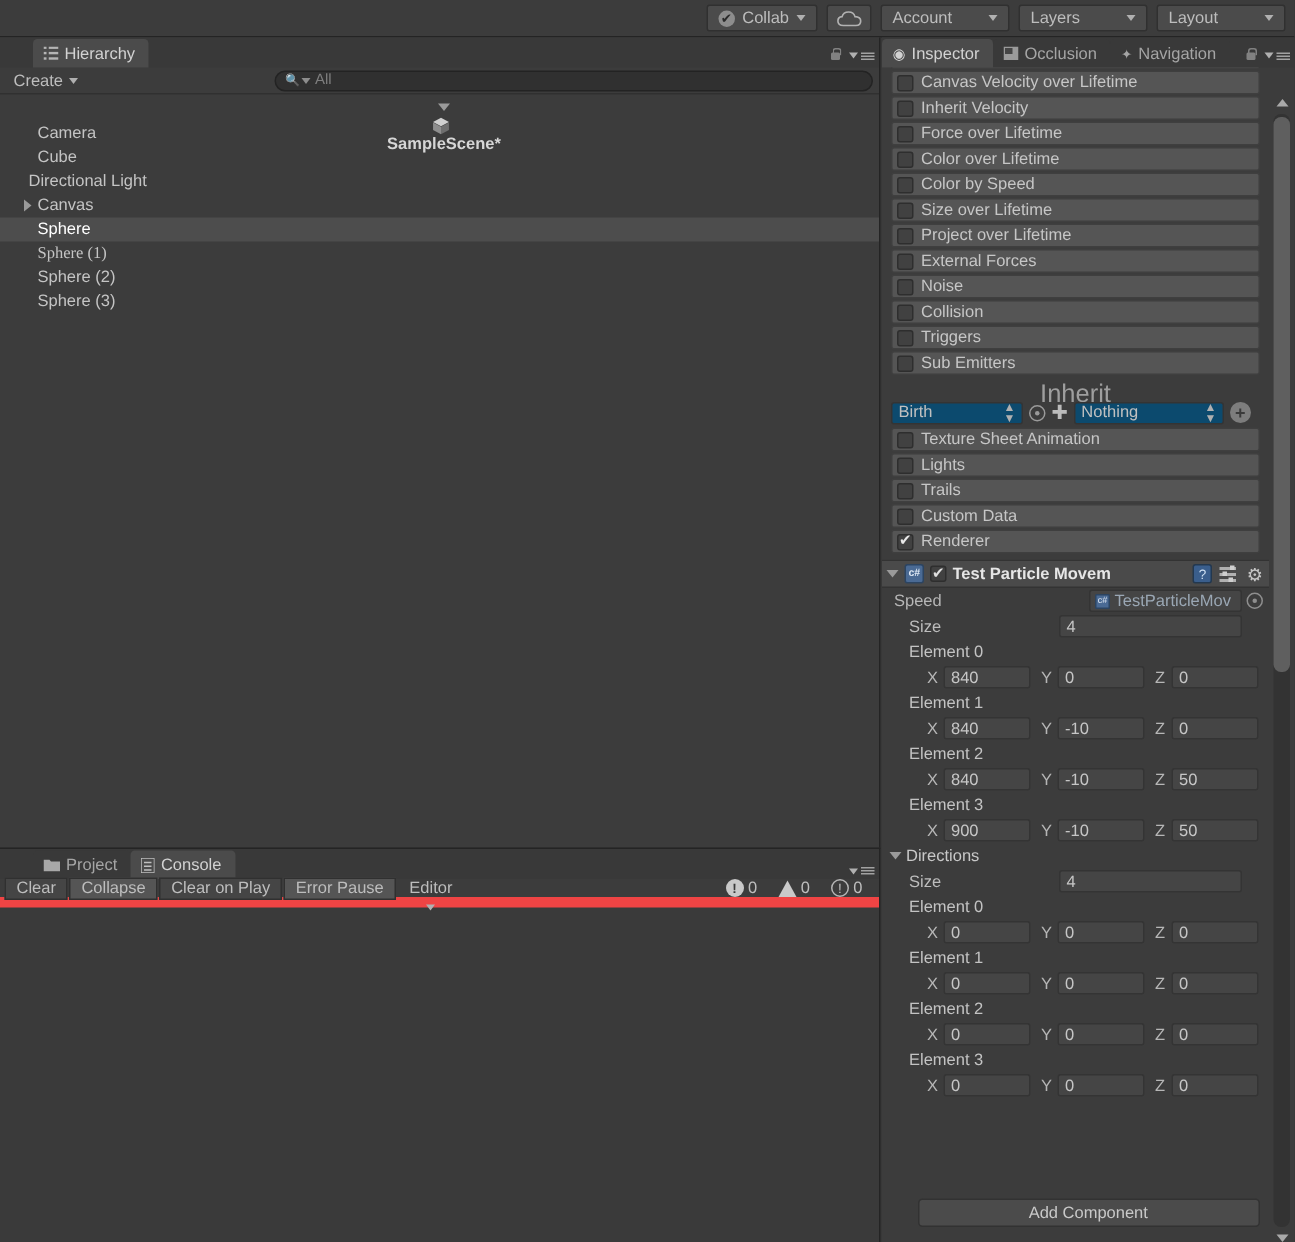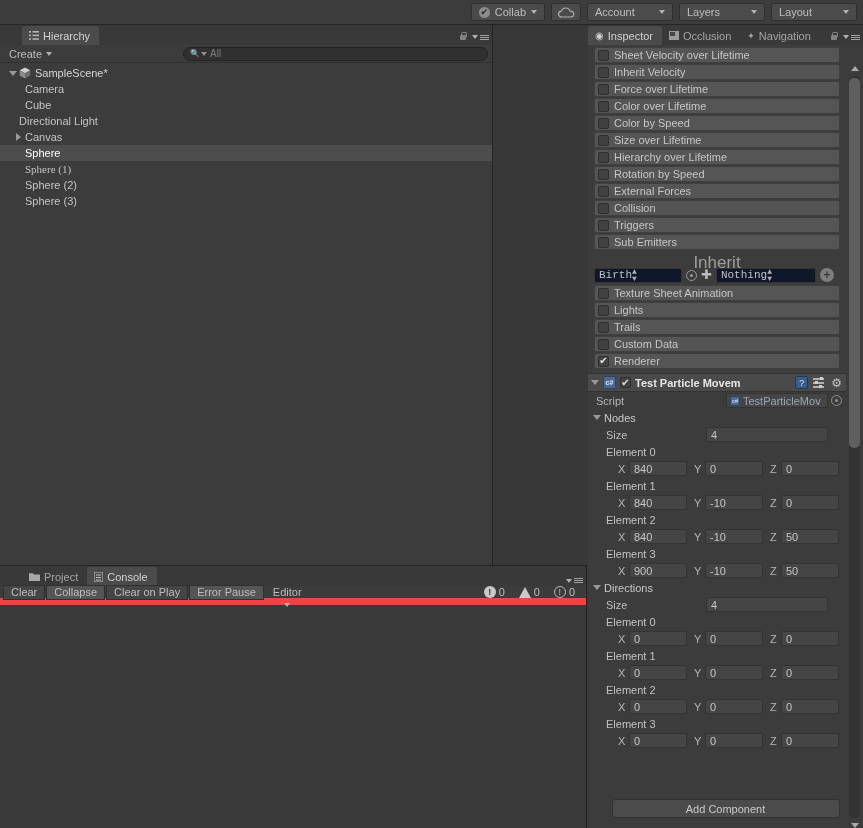--- a/index.html
+++ b/index.html
@@ -55,21 +55,21 @@
   }
   .lock-ico { width: 8px; height: 10px; position: relative; opacity: .75; }
   .lock-ico:before { content:""; position:absolute; left:1px; top:3px; width:6px; height:5px; background:#9a9a9a; border-radius:1px; }
   .lock-ico:after { content:""; position:absolute; left:2px; top:0px; width:4px; height:4px; border:1px solid #9a9a9a; border-bottom:0; border-radius:2px 2px 0 0; }
   .burger { display:flex; flex-direction:column; gap:1px; }
   .burger i { display:block; width:9px; height:1px; background:#a2a2a2; }
   .burger-wrap { display:flex; align-items:center; gap:2px; }
 
   
   #hierarchy {
-    position: absolute; left: 0; top: 25px; width: 493px; height: 540px;
+    position: absolute; left: 0; top: 25px; width: 587px; height: 540px;
     background: #3c3c3c; border-right: 1px solid #242424;
   }
   .h-toolbar {
     height: 18px; background: #3c3c3c; display: flex; align-items: center;
     padding: 0 4px; gap: 6px; border-bottom: 1px solid #303030;
   }
   .create-btn {
     display: flex; align-items: center; gap: 4px; font-size: 11px;
     color: #bdbdbd; padding: 1px 5px; cursor: default;
   }
@@ -79,21 +79,21 @@
     max-width: 556px; margin-left: 120px;
   }
   .search-ico { font-size: 8px; color: #8d8d8d; display:flex; align-items:center; gap:1px;}
   .search-ph { color: #7e7e7e; font-size: 10px; }
   .h-list { padding-top: 2px; }
   .h-row {
     height: 16px; display: flex; align-items: center;
     font-size: 11px; color: #c4c4c4; cursor: default; padding-left: 6px;
   }
   .h-row.selected { background: #4d4d4d; color: #ffffff; }
-  .h-row.scene { color: #d6d6d6; font-weight: normal; }
+  .h-row.scene { color: #d6d6d6; font-weight: bold; flex-direction: column; }
   .foldout {
     width: 13px; display: flex; align-items: center; justify-content: center; flex: 0 0 13px;
   }
   .tri-down { width:0;height:0;border-left:4px solid transparent;border-right:4px solid transparent;border-top:5px solid #9a9a9a; }
   .tri-right { width:0;height:0;border-top:4px solid transparent;border-bottom:4px solid transparent;border-left:5px solid #9a9a9a; }
   .scene-ico {
     width: 12px; height: 12px; margin-right: 4px; flex:0 0 12px;
     display:flex;align-items:center;justify-content:center;
   }
 
@@ -141,23 +141,23 @@
   .mod-cb {
     width: 11px; height: 11px; background: #414141; border: 1px solid #2e2e2e; border-radius: 2px;
     flex: 0 0 11px; display:flex;align-items:center;justify-content:center;
     color: #e0e0e0; font-size: 10px; line-height:1;
   }
   .mod-row.checked .mod-cb { color:#e8e8e8; }
   .inherit-block { margin: 3px 6px 2px 6px; }
   .inherit-title { text-align: center; font-size: 17px; color: #9e9e9e; height: 14px; }
   .inherit-row { display: flex; align-items: center; gap: 4px; height: 16px; }
   .mini-dd {
-    height: 15px; background: #0f172a; border: 1px solid #343434; border-radius: 2px;
-    display: flex; align-items: center; justify-content: flex-start;
-    padding: 0 4px; font-size: 11px; color: #c0c0c0; font-family: Liberation Mono, monospace;
+    height: 15px; background: #0c4a6e; border: 1px solid #343434; border-radius: 2px;
+    display: flex; align-items: center; justify-content: space-between;
+    padding: 0 4px; font-size: 11px; color: #c0c0c0;
   }
   .dd-arrows { font-size: 8px; line-height: 7px; color: #b0b0b0; display:flex;flex-direction:column; }
   .circ-ico { width: 11px; height: 11px; border-radius: 50%; border: 1px solid #9a9a9a; display:flex;align-items:center;justify-content:center; }
   .circ-ico:after { content:""; width:3px;height:3px;border-radius:50%;background:#9a9a9a; }
   .plus-ico { color:#bbb; font-size:13px; line-height:10px; }
   .plus-round { width:14px;height:14px;border-radius:50%;background:#7d7d7d;color:#3a3a3a;font-size:12px;display:flex;align-items:center;justify-content:center;line-height:1;font-weight:bold;}
 
   
   .comp-header {
     height: 19px; background: #4a4a4a; border-top: 1px solid #333; border-bottom: 1px solid #333;
@@ -436,21 +436,21 @@
     <div class="insp-scroll">
       <div class="insp-content">
 
         <div id="mods-top" style="margin-top:-8px;">
             <div class="mod-row first" style="height: 9px; align-items: flex-end; overflow: hidden;">
               <span class="mod-cb" style="margin-bottom: -2px;"></span>
               <span style="margin-bottom: -3px;">Velocity over Lifetime</span>
             </div>
             <div class="mod-row">
               <span class="mod-cb"></span>
-              <span>Sheet Velocity over Lifetime</span>
+              <span>Canvas Velocity over Lifetime</span>
             </div>
             <div class="mod-row">
               <span class="mod-cb"></span>
               <span>Inherit Velocity</span>
             </div>
             <div class="mod-row">
               <span class="mod-cb"></span>
               <span>Force over Lifetime</span>
             </div>
             <div class="mod-row">
@@ -460,29 +460,29 @@
             <div class="mod-row">
               <span class="mod-cb"></span>
               <span>Color by Speed</span>
             </div>
             <div class="mod-row">
               <span class="mod-cb"></span>
               <span>Size over Lifetime</span>
             </div>
             <div class="mod-row">
               <span class="mod-cb"></span>
-              <span>Hierarchy over Lifetime</span>
-            </div>
-            <div class="mod-row">
-              <span class="mod-cb"></span>
-              <span>Rotation by Speed</span>
+              <span>Project over Lifetime</span>
             </div>
             <div class="mod-row">
               <span class="mod-cb"></span>
               <span>External Forces</span>
+            </div>
+            <div class="mod-row">
+              <span class="mod-cb"></span>
+              <span>Noise</span>
             </div>
             <div class="mod-row">
               <span class="mod-cb"></span>
               <span>Collision</span>
             </div>
             <div class="mod-row">
               <span class="mod-cb"></span>
               <span>Triggers</span>
             </div>
             <div class="mod-row">
@@ -544,33 +544,29 @@
                 <i></i>
                 <b></b>
                 <b></b>
                 <b></b>
               </span>
             <span class="gear-ico">⚙</span>
           </span>
         </div>
 
         <div class="prop-row">
-          <span class="prop-label">Script</span>
+          <span class="prop-label">Speed</span>
           <span class="obj-field">
             <span class="obj-ico">c#</span>
             <span>TestParticleMov</span>
             <span style="margin-left:auto"></span>
           </span>
           <span class="obj-sel" style="margin-left:-14px;margin-right:4px"></span>
         </div>
 
-        <div class="foldout-row">
-          <span class="tri-down"></span>
-          <span>Nodes</span>
-        </div>
         <div class="size-row">
           <span class="lbl">Size</span>
           <span class="num-field" style="width:122px">
               <span>4</span>
             </span>
         </div>
         <div id="nodes-elements">
             <div class="elem-label">Element 0</div>
             <div class="vec-row">
               <span class="vec-axis">X</span>

